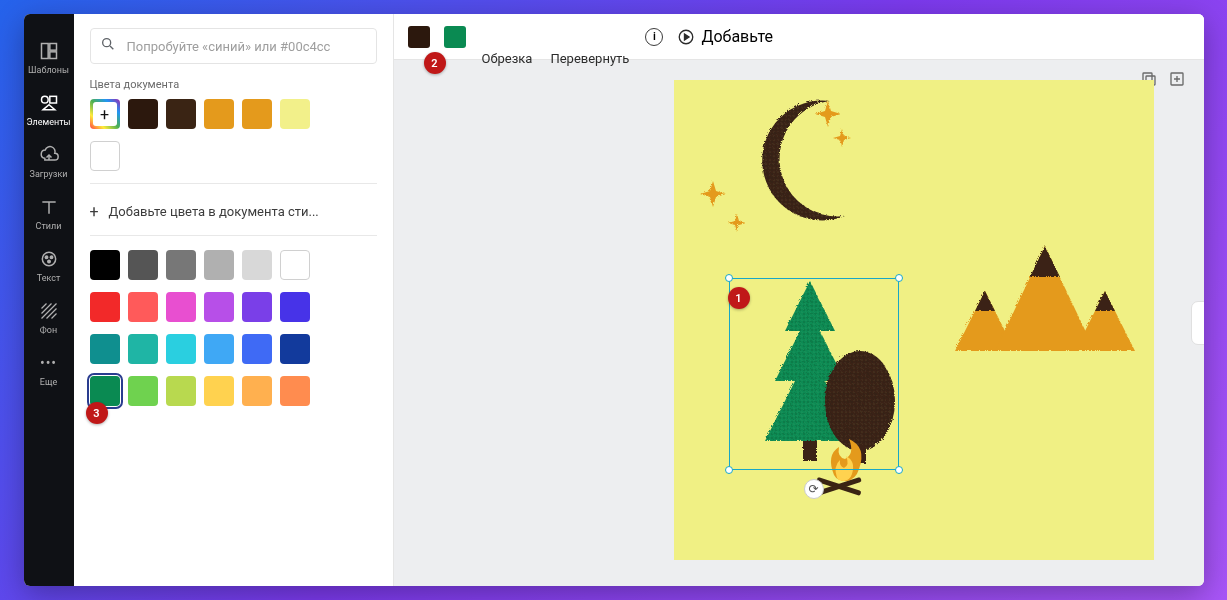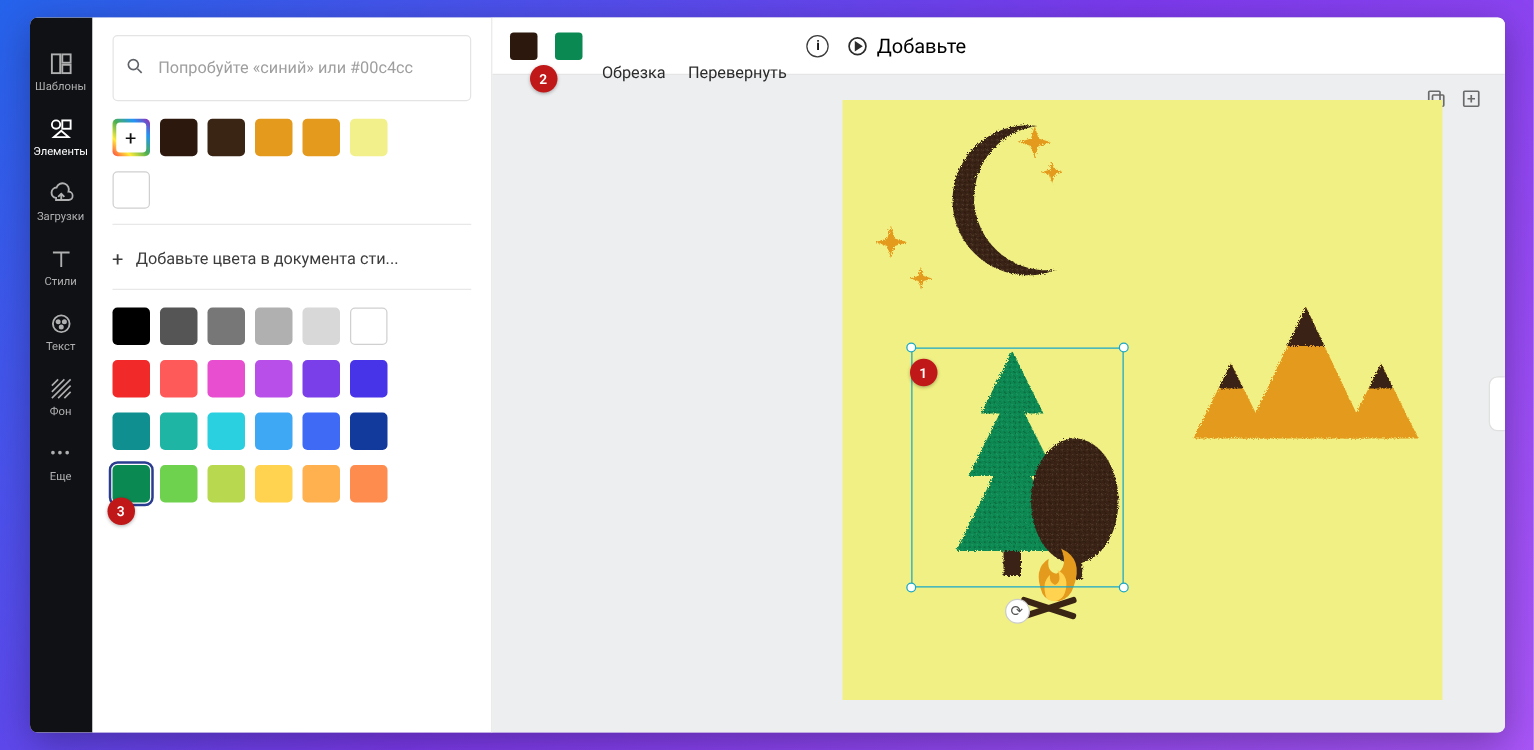--- a/index.html
+++ b/index.html
@@ -10,21 +10,21 @@
   .nav-rail { width: 50px; background: #0f1115; display: flex; flex-direction: column; padding-top: 18px; }
   .nav-item { display: flex; flex-direction: column; align-items: center; justify-content: center; height: 52px; color: #b0b0b0; cursor: pointer; font-size: 9px; gap: 4px; }
   .nav-item.active { color: #fff; }
   .nav-item .icon { width: 20px; height: 20px; display: flex; align-items: center; justify-content: center; }
   .nav-item svg { width: 20px; height: 20px; }
   .nav-item .dots { font-size: 14px; letter-spacing: 1px; line-height: 1; }
   
   
   .side-panel { width: 320px; background: #fff; padding: 14px 16px; border-right: 1px solid #e5e5e5; overflow: hidden; }
   .search-wrap { position: relative; margin-bottom: 14px; }
-  .search-input { width: 100%; height: 53px; border: 1px solid #e4e4e4; border-radius: 4px; padding: 0 10px 0 36px; font-size: 13px; outline: none; }
+  .search-input { width: 100%; height: 36px; border: 1px solid #e4e4e4; border-radius: 4px; padding: 0 10px 0 36px; font-size: 13px; outline: none; }
   .search-input::placeholder { color: #9e9e9e; }
   .search-icon { position: absolute; left: 10px; top: 50%; transform: translateY(-50%); color: #5f6368; }
   
   .section-label { font-size: 11px; color: #6b6b6b; margin-bottom: 8px; }
   .swatch-row { display: flex; flex-wrap: wrap; gap: 8px; margin-bottom: 12px; }
   .swatch { width: 30px; height: 30px; border-radius: 4px; cursor: pointer; }
   .swatch.bordered { border: 1px solid #d0d0d0; }
   .add-swatch { width: 30px; height: 30px; border-radius: 4px; background: linear-gradient(45deg,#ff4040,#ffeb3b,#4caf50,#2196f3,#9c27b0); display:flex; align-items:center; justify-content:center; cursor:pointer; }
   .add-swatch-inner { width: 24px; height: 24px; background:#fff; border-radius:3px; display:flex; align-items:center; justify-content:center; font-size:16px; color:#111; }
   .divider { border: none; border-top: 1px solid #e8e8e8; margin: 8px 0 14px; }
@@ -134,20 +134,21 @@
     <div class="search-wrap">
       <span class="search-icon">
         <svg width="16" height="16" viewBox="0 0 24 24" fill="none" stroke="currentColor" stroke-width="2">
             <circle cx="10" cy="10" r="6"></circle>
             <path d="M20 20l-5-5"></path>
           </svg>
       </span>
       <input class="search-input" placeholder="Попробуйте «синий» или #00c4cc" style="">
     </div>
 
+    <div class="section-label">Цвета документа</div>
     <div class="swatch-row">
       <div class="add-swatch">
           <div class="add-swatch-inner">+</div>
         </div>
       <div class="swatch" style="background:#2c180d"></div>
       <div class="swatch" style="background:#3a2414"></div>
       <div class="swatch" style="background:#e49a1c"></div>
       <div class="swatch" style="background:#e49a1c"></div>
       <div class="swatch" style="background:#f2f08a"></div>
     </div>

